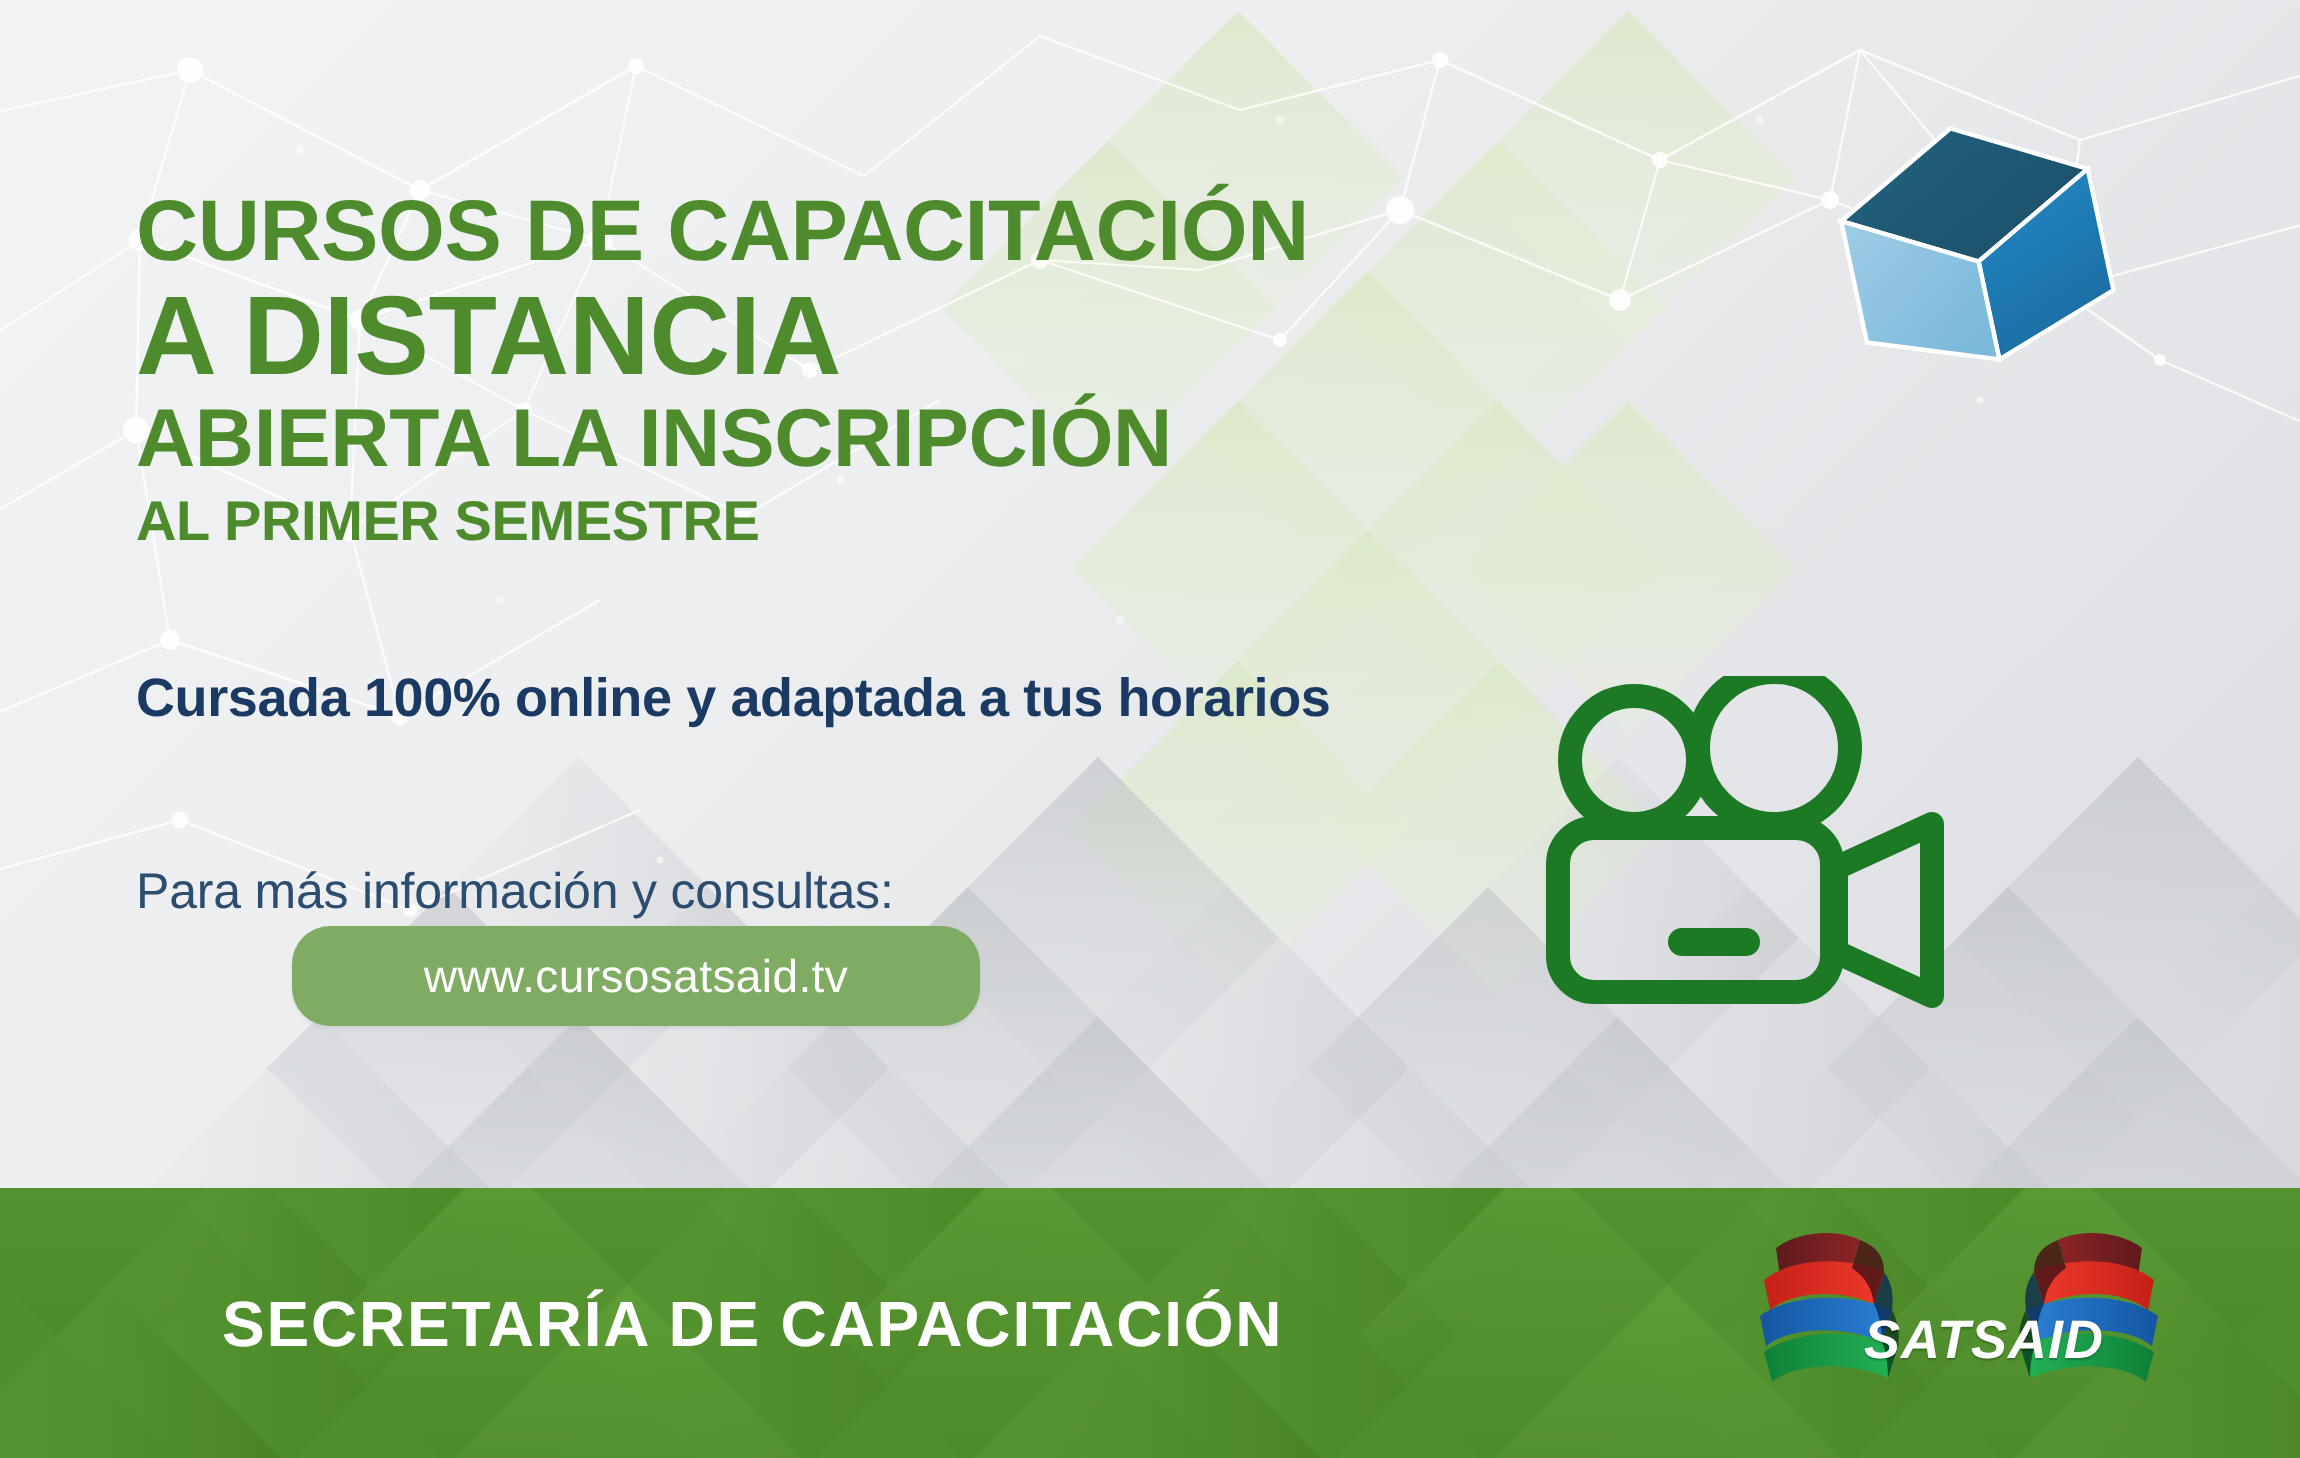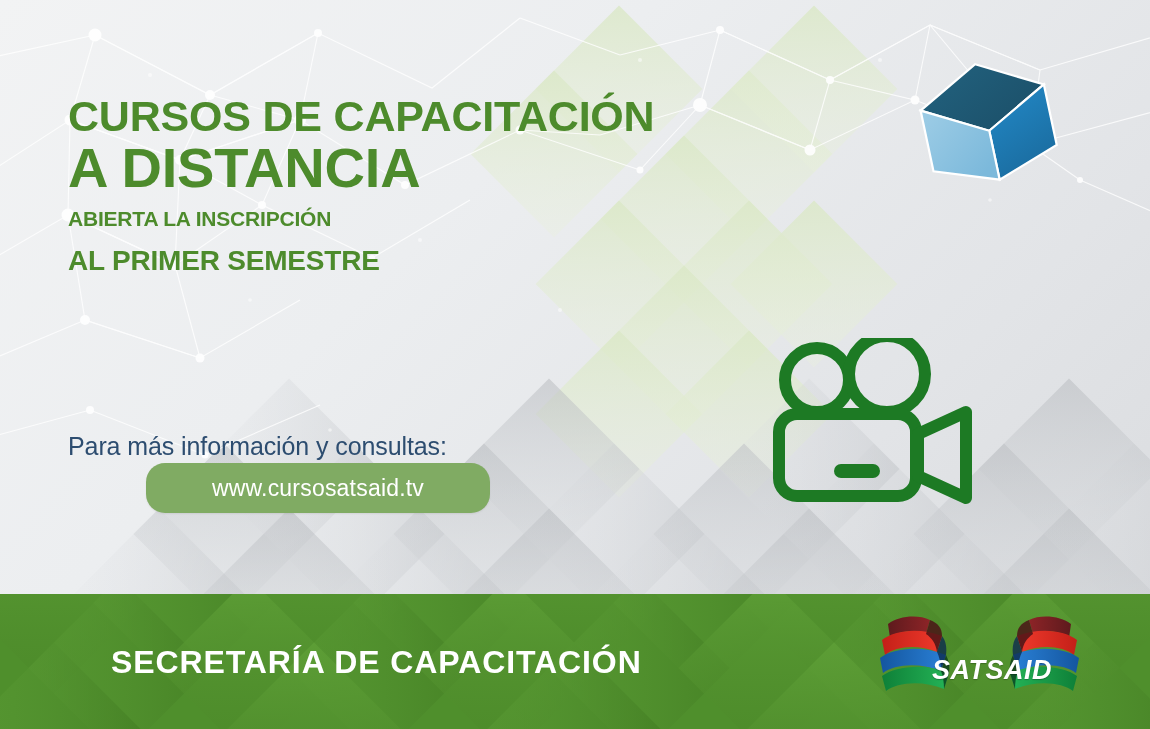--- a/index.html
+++ b/index.html
@@ -34,21 +34,21 @@
   .headline {
     position:absolute; left:68px; top:44px; width:700px;
     color:#4d8b2c;
     font-weight:bold;
     line-height:1.0;
     letter-spacing:-.2px;
     margin-top:46px;
   }
   .hl-1 { font-size:43px; line-height:52px; white-space:nowrap; }
   .hl-2 { font-size:56px; line-height:52px; }
-  .hl-3 { font-size:21px; line-height:42px; margin-top:4px; }
+  .hl-3 { font-size:41px; line-height:42px; margin-top:4px; }
   .hl-4 { font-size:28px; line-height:42px; }
 
   
   .sub-1 {
     position:absolute; left:68px; top:334px;
     font-size:27px; font-weight:bold; color:#1b3a63;
     letter-spacing:-.2px; white-space:nowrap;
   }
   .sub-2 {
     position:absolute; left:68px; top:387px;
@@ -218,20 +218,21 @@
     </g>
   </svg>
 
   <div class="headline">
     <div class="hl-1">CURSOS DE CAPACITACIÓN</div>
     <div class="hl-2">A DISTANCIA</div>
     <div class="hl-3">ABIERTA LA INSCRIPCIÓN</div>
     <div class="hl-4">AL PRIMER SEMESTRE</div>
   </div>
 
+  <div class="sub-1">Cursada 100% online y adaptada a tus horarios</div>
   <div class="sub-2">Para más información y consultas:</div>
 
   <div class="url-pill">
     <span>www.cursosatsaid.tv</span>
   </div>
 
   <div class="logo-block">
     <svg class="cube-wrap" width="170" height="130" viewBox="0 0 170 130">
       <defs>
         <linearGradient id="cfTop" x1="0" y1="0" x2="1" y2="1">

